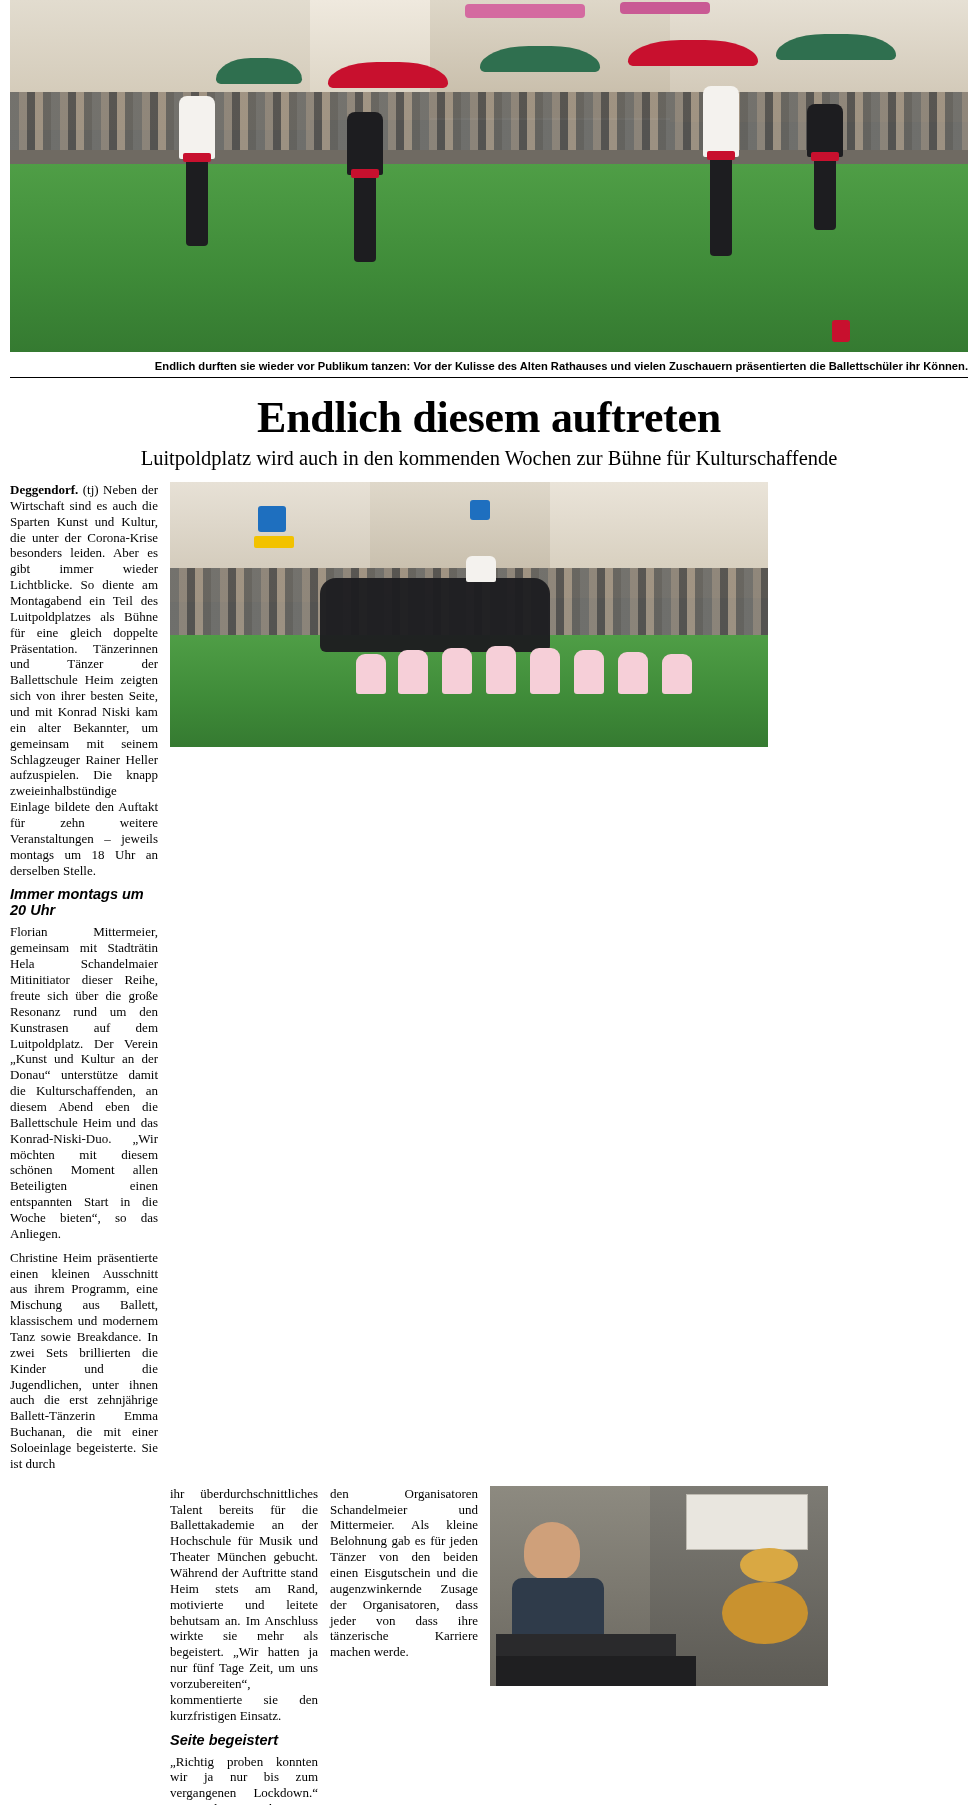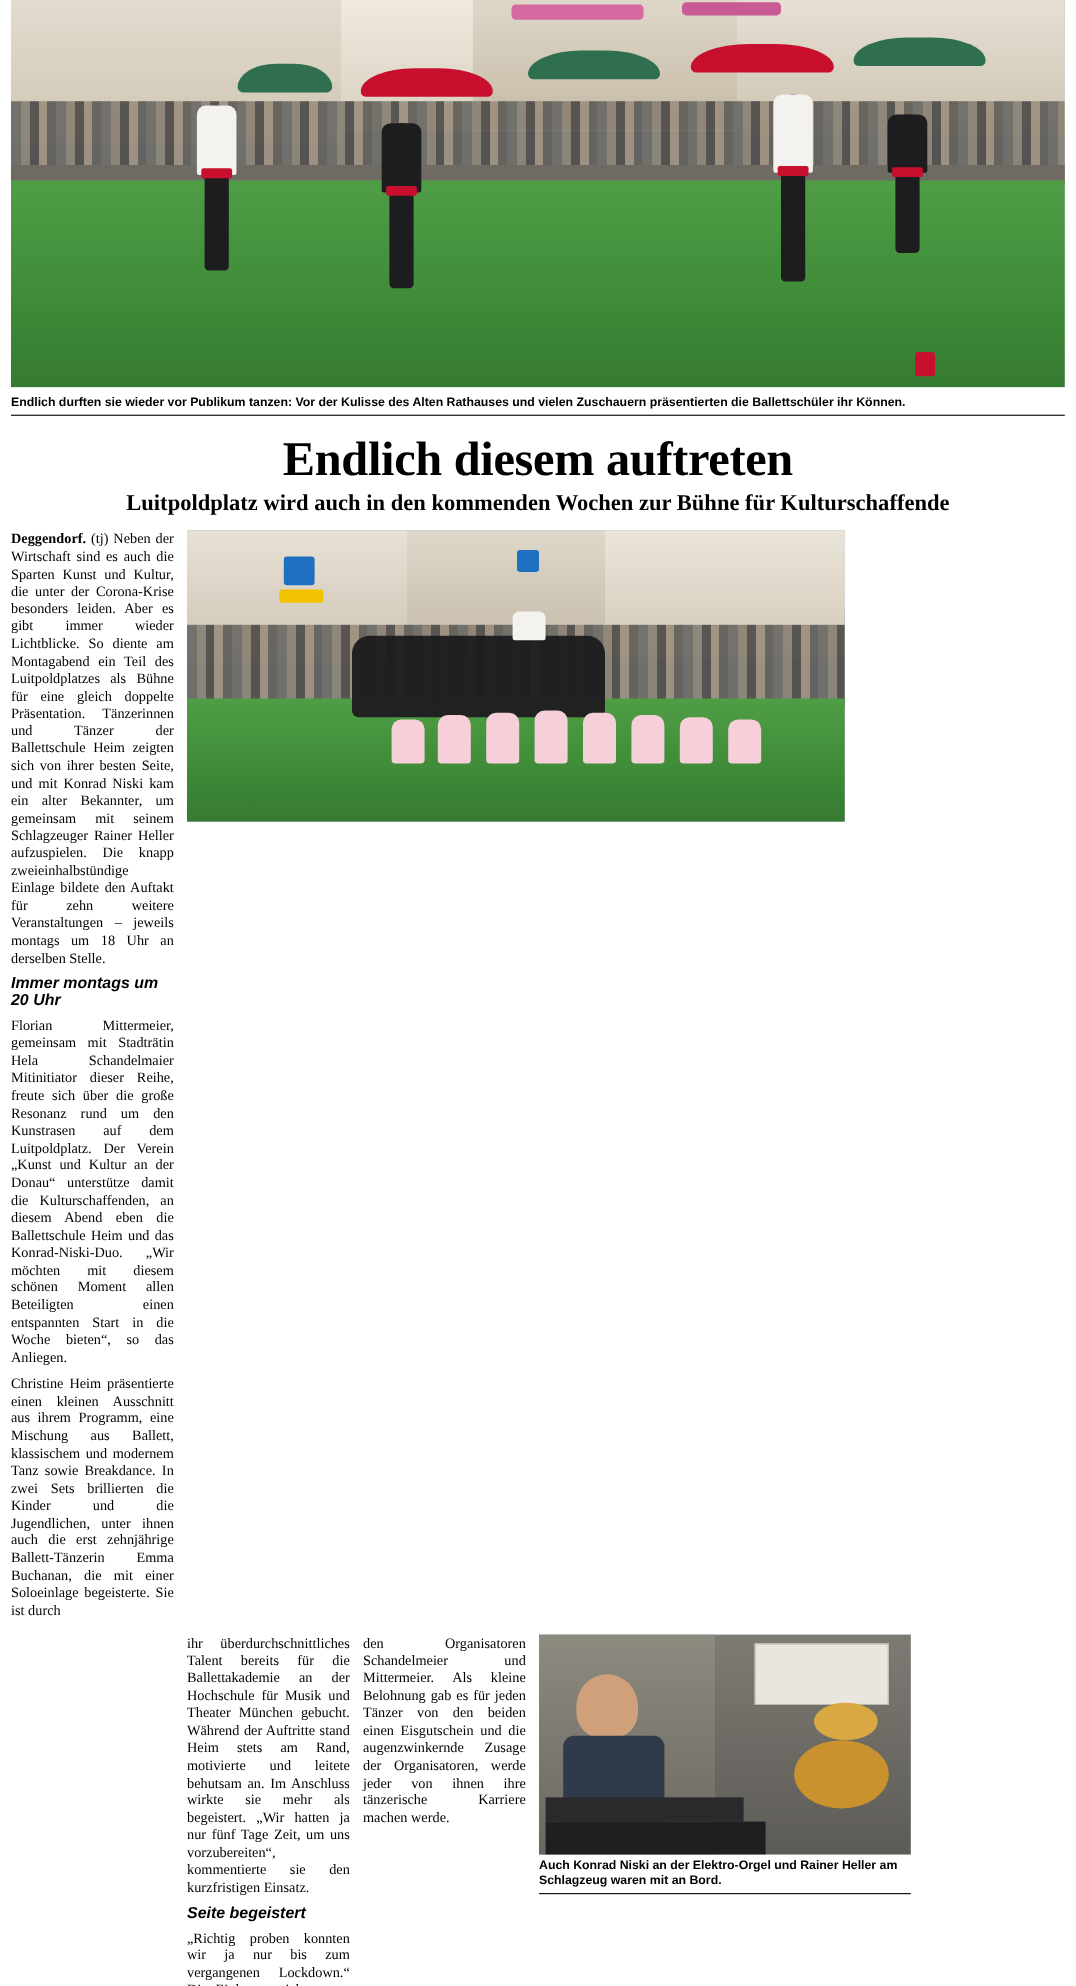--- a/index.html
+++ b/index.html
@@ -82,34 +82,35 @@
     height: 352px;
     margin: 0 0 4px 0;
   }
   .caption {
     font-family: "Liberation Sans", sans-serif;
     font-size: 11.2px;
     line-height: 1.25;
     font-weight: 700;
     color: #000;
     padding: 3px 0 4px 0;
+    text-align: right;
   }
   .rule-bottom { border-bottom: 1px solid #000; }
 
   h1.headline {
     font-family: "Liberation Serif", serif;
     font-weight: 700;
     font-size: 44px;
     text-align: center;
     margin: 14px 0 4px 0;
     letter-spacing: -0.3px;
   }
   h2.subhead {
     font-family: "Liberation Serif", serif;
-    font-weight: 700;
+    font-weight: 400;
     font-size: 20.5px;
     text-align: center;
     margin: 0 0 12px 0;
   }
 
   
   .row { display: flex; gap: 12px; }
   .col { width: 148px; }
 
   p.body {
@@ -226,32 +227,31 @@
   <div class="row" style="margin-top:6px">
     <div class="col" style="visibility:hidden"></div>
 
     <div class="col">
       <p class="body">ihr überdurchschnittliches Talent bereits für die Ballettakademie an der Hochschule für Musik und Theater München gebucht. Während der Auftritte stand Heim stets am Rand, motivierte und leitete behutsam an. Im Anschluss wirkte sie mehr als begeistert. „Wir hatten ja nur fünf Tage Zeit, um uns vorzubereiten“, kommentierte sie den kurzfristigen Einsatz.</p>
       <h3 class="sub">Seite begeistert</h3>
       <p class="body">„Richtig proben konnten wir ja nur bis zum vergangenen Lockdown.“ Die Einlagen reichten von den „Blümchenkindern“ bis hin zu den langjährig aktiven „Großen“. Das Projekt sei auch deswegen so gelungen, weil die Kleinen jetzt wieder vor großem Publikum tanzen könnten. Ihr Dank galt den bei-</p>
     </div>
 
     <div class="col">
-      <p class="body">den Organisatoren Schandelmeier und Mittermeier. Als kleine Belohnung gab es für jeden Tänzer von den beiden einen Eisgutschein und die augenzwinkernde Zusage der Organisatoren, werde jeder von ihnen ihre tänzerische Karriere machen werde.</p>
+      <p class="body">den Organisatoren Schandelmeier und Mittermeier. Als kleine Belohnung gab es für jeden Tänzer von den beiden einen Eisgutschein und die augenzwinkernde Zusage der Organisatoren, dass jeder von dass ihre tänzerische Karriere machen werde.</p>
     </div>
 
     <div>
       <div class="photo organ-photo">
         <div style="position:absolute;inset:0;background:linear-gradient(180deg,#7d7b74,#5d5b55)"></div>
         <div style="position:absolute;left:0;top:0;width:160px;height:200px;background:linear-gradient(180deg,#8d8a80,#6b6860)"></div>
         <div style="position:absolute;left:196px;top:8px;width:120px;height:54px;background:#e9e6df;border:1px solid #bdb9b0"></div>
         <div style="position:absolute;left:34px;top:36px;width:56px;height:58px;background:#cfa07a;border-radius:50% 50% 40% 40%"></div>
         <div style="position:absolute;left:22px;top:92px;width:92px;height:78px;background:#2f3b4a;border-radius:10px 10px 0 0"></div>
         <div style="position:absolute;left:6px;top:148px;width:180px;height:22px;background:#2a2a2c"></div>
         <div style="position:absolute;left:6px;top:170px;width:200px;height:30px;background:#1f1f21"></div>
         <div style="position:absolute;left:232px;top:96px;width:86px;height:62px;background:#c9922f;border-radius:50%"></div>
         <div style="position:absolute;left:250px;top:62px;width:58px;height:34px;background:#d9a843;border-radius:50%"></div>
       </div>
-      <div class="caption rule-bottom" style="width:338px">Auch Konrad Niski an der Elektro-Orgel und Rainer Heller am Schlagzeug waren mit an Bord.</div>
     </div>
   </div>
 
 </div>
 
 </body></html>

